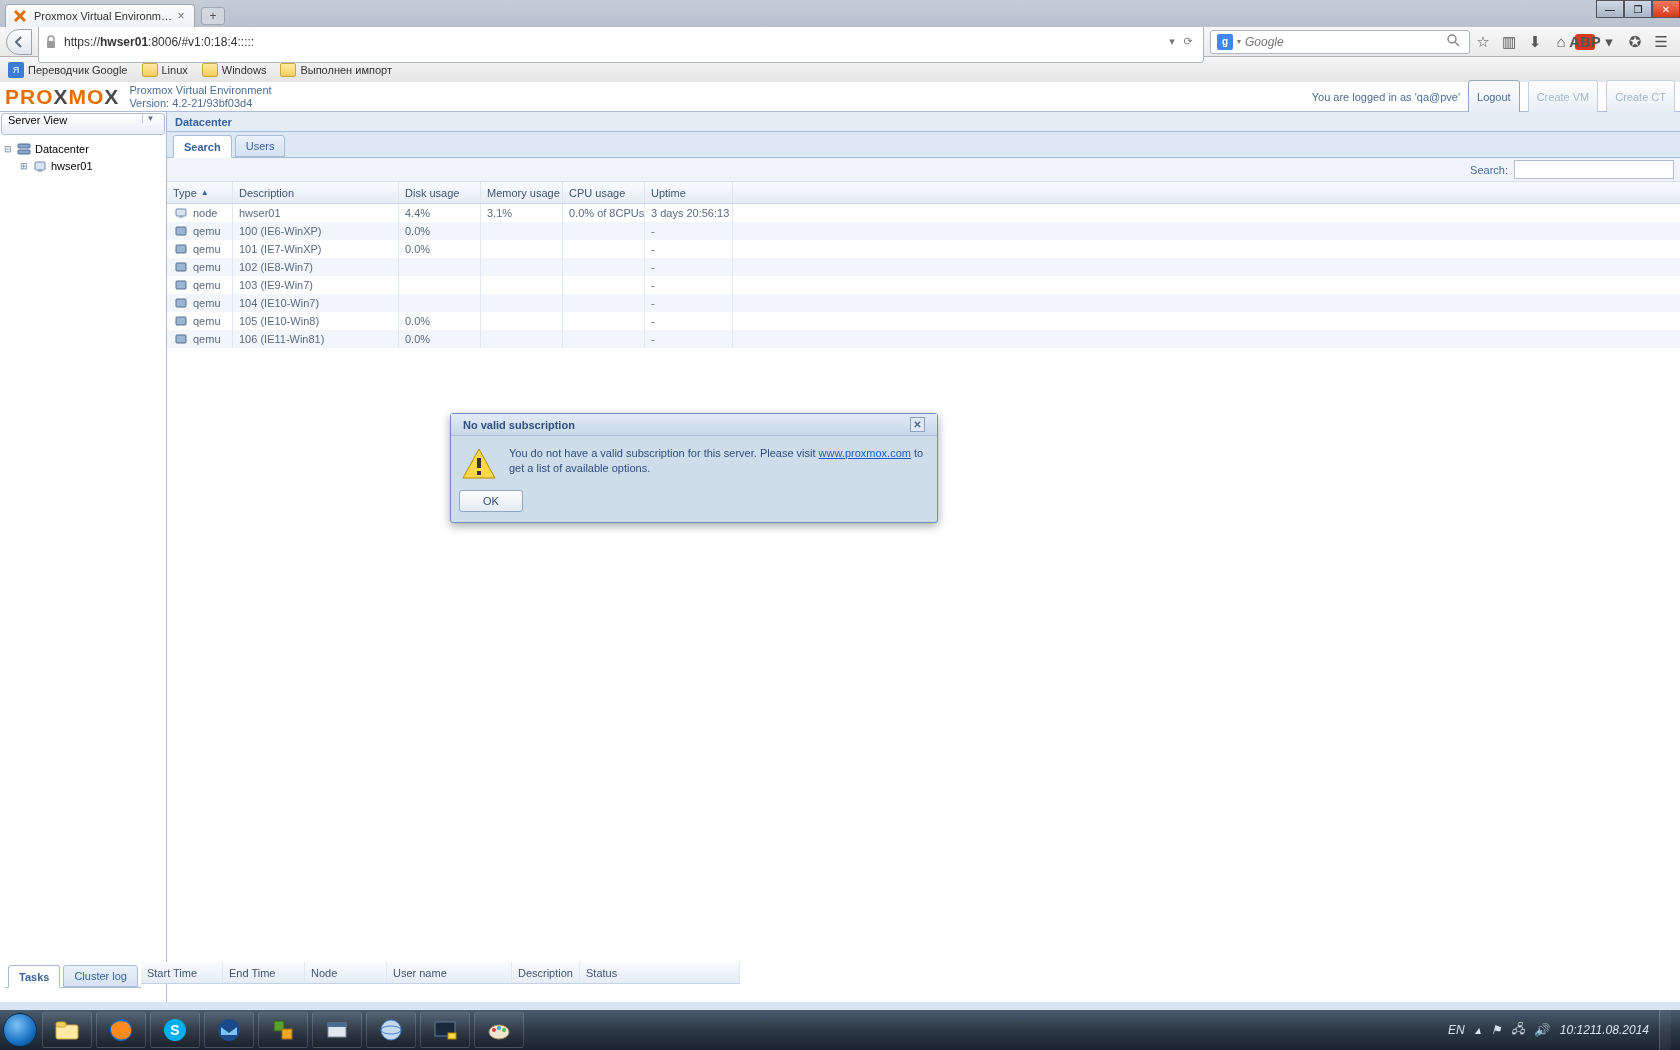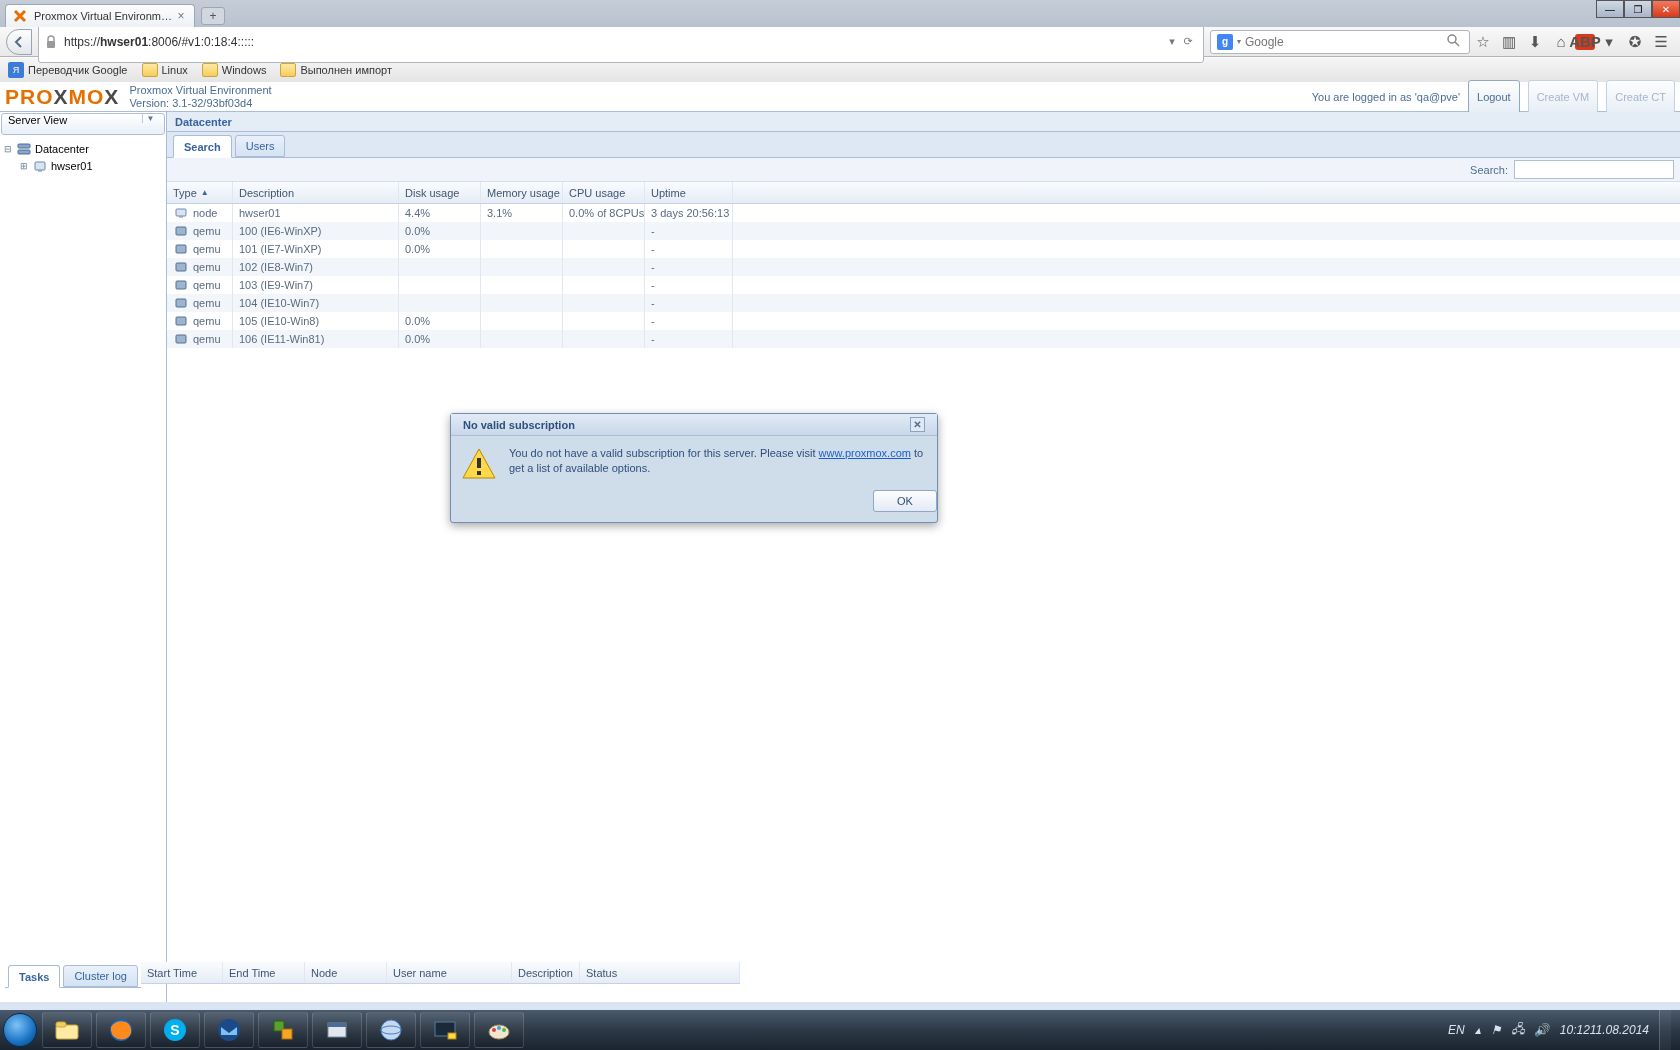--- a/index.html
+++ b/index.html
@@ -23,21 +23,21 @@
 .nav-back { width:26px; height:26px; border:1px solid #9aa3ae; border-radius:13px 0 0 13px; display:flex; align-items:center; justify-content:center; background:linear-gradient(#fefefe,#e2e6ec); }
 .url-bar { flex:1; height:42px; border:1px solid #b0b6bf; border-radius:3px; background:#fff; display:flex; align-items:center; margin:0 6px; padding:0 6px;}
 .url-lock { width:14px; height:14px; margin-right:5px; color:#888;}
 .url-text { flex:1; color:#333; font-size:12px;}
 .url-text .host { font-weight:bold; }
 .url-refresh { width:18px; color:#777; text-align:center;}
 .url-dropdown { width:14px; color:#777; text-align:center;}
 .search-bar { width:260px; height:24px; border:1px solid #b0b6bf; border-radius:3px; background:#fff; display:flex; align-items:center; padding:0 6px;}
 .search-g { width:16px; height:16px; background:#4285f4; color:#fff; font-weight:bold; display:flex; align-items:center; justify-content:center; font-size:10px; border-radius:2px; margin-right:4px;}
 .search-dd { color:#777; font-size:8px; margin-right:4px;}
-.search-input { flex:1; border:none; outline:none; color:#999; font-size:12px;}
+.search-input { flex:1; border:none; outline:none; font-style:italic; color:#999; font-size:12px;}
 .search-lens { width:16px; color:#777;}
 .nav-icons { display:flex; align-items:center; }
 .nav-icons span { width:24px; height:24px; display:flex; align-items:center; justify-content:center; color:#555; font-size:15px; margin:0 1px;}
 .abp { background:#d8391b; color:#fff; border-radius:3px; font-size:8px; font-weight:bold; width:20px !important; height:16px !important;}
 
 .ff-bookmarks { height:25px; background:linear-gradient(#f5f5f5,#e4e4e4); display:flex; align-items:center; padding:0 8px; border-top:1px solid #f9f9f9;}
 .bm-item { display:flex; align-items:center; margin-right:14px; color:#333;}
 .bm-item .folder { width:16px; height:14px; background:linear-gradient(#ffe9a3,#f5cd5c); border:1px solid #c9a63e; border-radius:2px; margin-right:4px;}
 .bm-item .trans { width:16px; height:16px; background:#3a7cd8; border-radius:2px; margin-right:4px; color:#fff; font-size:9px; display:flex; align-items:center; justify-content:center;}
 
@@ -81,21 +81,21 @@
 .bp-tabs-wrap { height:26px; display:flex; align-items:flex-end; padding-left:3px; border-bottom:1px solid #a9bdd8;}
 .bp-grid-head { display:flex; height:22px; background:linear-gradient(#f9fbfe,#e6ecf5);}
 .bp-c1{width:82px}.bp-c2{width:82px}.bp-c3{width:82px}.bp-c4{width:125px}.bp-c5{flex:1}.bp-c6{width:160px}
 .modal { position:absolute; left:450px; top:413px; width:488px; border:1px solid #6f8fb7; background:#cfdcea; box-shadow:0 3px 10px rgba(0,0,0,0.35); border-radius:3px; z-index:100;}
 .modal-title { height:22px; background:linear-gradient(#e2ebf6,#c8d7e9); display:flex; align-items:center; padding:0 12px; color:#2f4f7c; font-weight:bold; border-bottom:1px solid #a9bdd8;}
 .modal-close { margin-left:auto; width:15px; height:15px; border:1px solid #8aa3c4; background:#dfe8f3; font-size:10px; display:flex; align-items:center; justify-content:center; color:#4b6d94;}
 .modal-body { padding:10px 10px 0 10px; display:flex;}
 .warn-icon { width:36px; height:36px; margin-right:12px; flex-shrink:0;}
 .modal-text { color:#2f4f7c; line-height:15px;}
 .modal-text a { color:#1a5fca;}
-.modal-btns { display:flex; justify-content:flex-end; padding:8px 0 10px;}
+.modal-btns { display:flex; justify-content:flex-start; padding:8px 0 10px;margin-left:8px;}
 .modal-btn { width:64px; height:22px; border:1px solid #8fa8c8; border-radius:3px; background:linear-gradient(#fdfdfd,#e3ebf5); display:flex; align-items:center; justify-content:center; color:#2f4f7c;}
 
 
 .taskbar { position:absolute; bottom:0; left:0; right:0; height:40px; background:linear-gradient(#4a5a6c,#2d3946 50%,#1a2430); display:flex; align-items:center;}
 .orb { width:40px; height:40px; display:flex; align-items:center; justify-content:center;}
 .orb-circle { width:34px; height:34px; border-radius:50%; background:radial-gradient(circle at 40% 35%, #7ec3f7, #1971c2 60%, #0b3d66); border:1px solid #0a2d4d;}
 .tb-item { width:50px; height:36px; margin:0 2px; border:1px solid rgba(255,255,255,0.15); border-radius:3px; background:linear-gradient(rgba(255,255,255,0.08),rgba(0,0,0,0.12)); display:flex; align-items:center; justify-content:center;}
 .tb-item svg, .tb-item div { }
 .tray { margin-left:auto; display:flex; align-items:center; color:#d7e2ef; padding-right:4px;}
 .tray > div { margin:0 5px; font-size:12px; display:flex; align-items:center;font-style:italic;}
@@ -181,21 +181,21 @@
         <span class="folder"></span>
         <span>Выполнен импорт</span>
       </div>
   </div>
 </div>
 
 <div class="pve-header">
   <span class="pve-logo">PRO<span class="x">X</span>MO<span class="x">X</span></span>
   <div class="pve-title">
     <div>Proxmox Virtual Environment</div>
-    <div>Version: 3.1-32/93bf03d4</div>
+    <div>Version: 4.2-21/93bf03d4</div>
   </div>
   <span class="pve-login">You are logged in as 'qa@pve'</span>
   <div class="pve-hdrbtn">Logout</div>
   <div class="pve-hdrbtn disabled">Create VM</div>
   <div class="pve-hdrbtn disabled">Create CT</div>
 </div>
 
 <div class="pve-body">
   <div class="sidebar">
     <div class="view-select">

